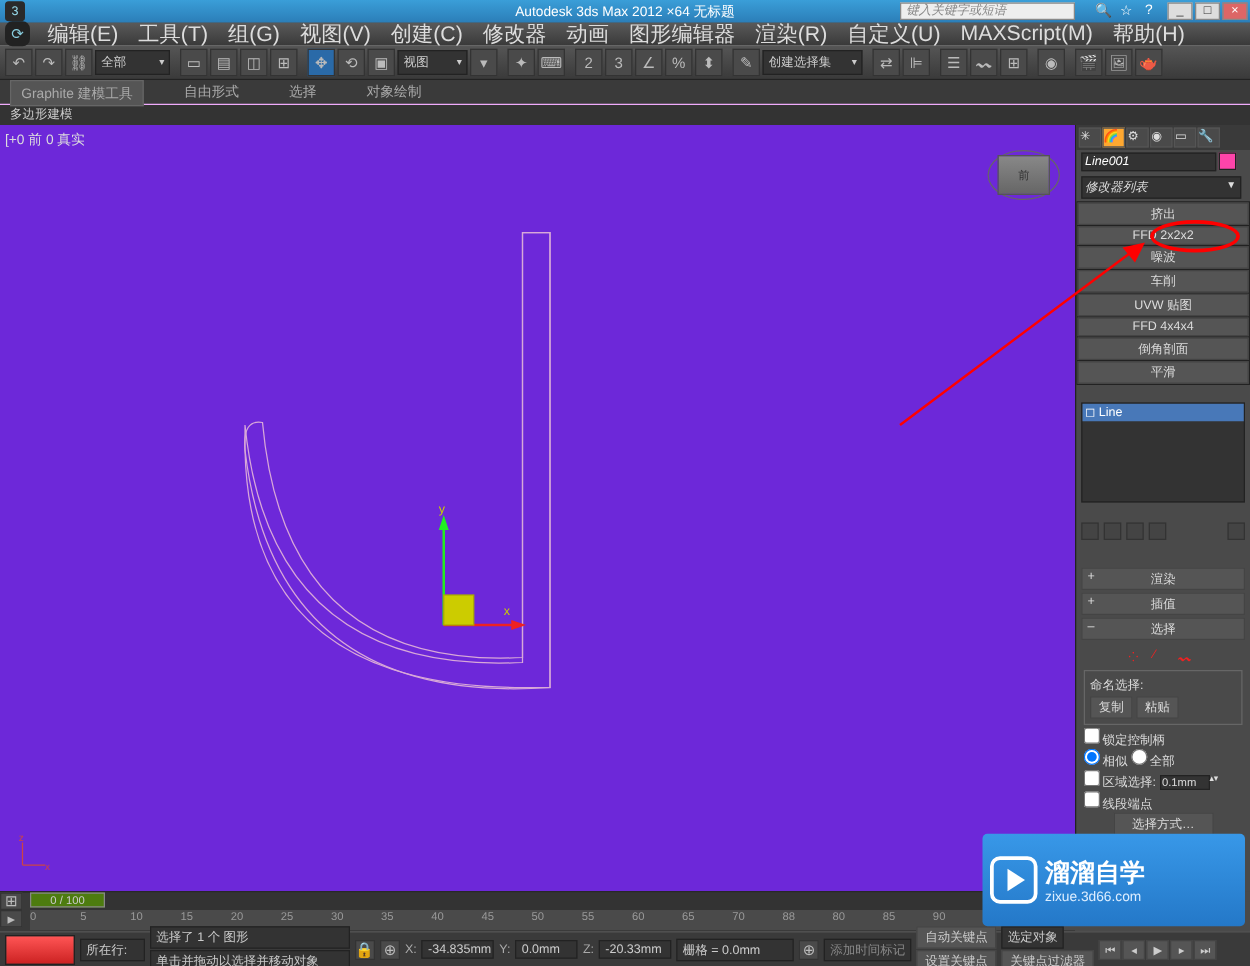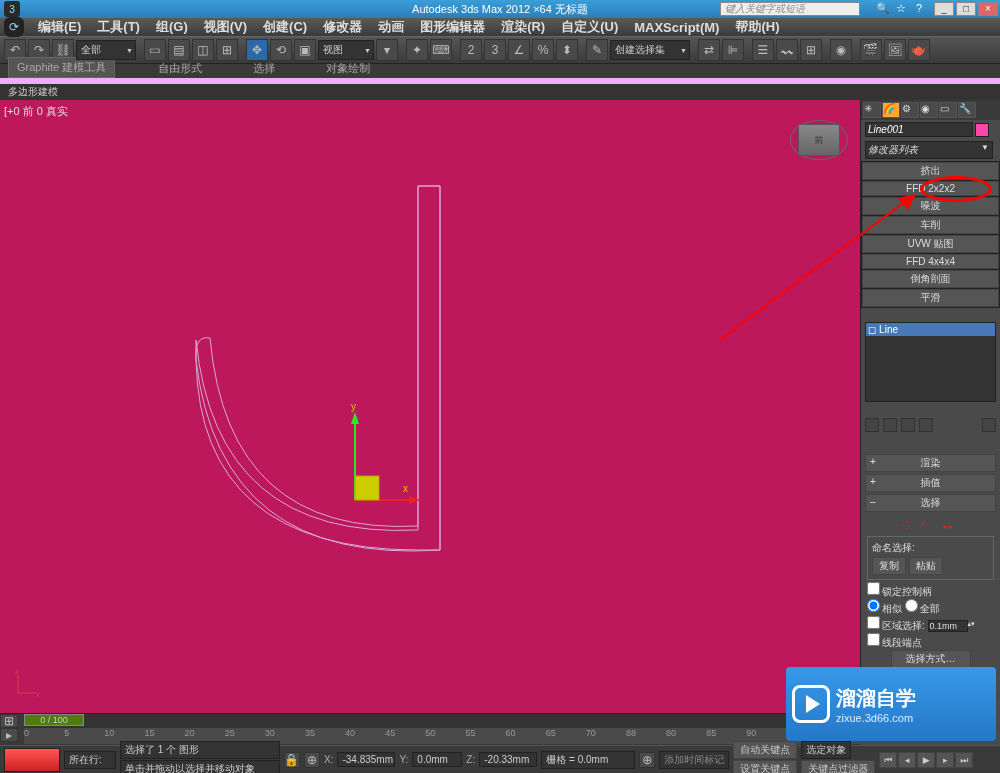--- a/index.html
+++ b/index.html
@@ -11,38 +11,38 @@
 .title-bar .title { position: absolute; left: 50%; transform: translateX(-50%); color: #fff; font-size: 11px; }
 .title-bar .search-box { position: absolute; right: 140px; width: 140px; height: 14px; background: #eee; border: 1px solid #888; font-size: 10px; color: #888; font-style: italic; padding-left: 4px; line-height: 12px; }
 .title-bar .title-icons { position: absolute; right: 70px; display: flex; gap: 6px; }
 .title-bar .title-icons span { width: 14px; height: 14px; color: #fff; }
 .title-bar .win-btns { position: absolute; right: 2px; display: flex; gap: 2px; }
 .title-bar .win-btns div { width: 20px; height: 14px; background: #ddd; border: 1px solid #888; text-align: center; font-size: 10px; line-height: 12px; color: #333; }
 .title-bar .win-btns div:last-child { background: #d66; color: #fff; }
 
 
 .menu-bar { height: 18px; background: linear-gradient(#5a5a5a, #3a3a3a); display: flex; align-items: center; padding-left: 30px; gap: 0; }
-.menu-bar span { padding: 0 8px; font-size: 13px; color: #ddd; cursor: pointer; font-weight: bold; }
+.menu-bar span { padding: 0 8px; font-size: 17px; color: #ddd; cursor: pointer; }
 .menu-logo { position: absolute; left: 4px; width: 20px; height: 20px; background: #222; border-radius: 30%; display: flex; align-items: center; justify-content: center; color: #8cd; font-size: 12px; }
 
 
 .toolbar { height: 28px; background: linear-gradient(#555, #3a3a3a); border-top: 1px solid #666; border-bottom: 1px solid #222; display: flex; align-items: center; padding: 0 4px; gap: 2px; }
 .tb-btn { width: 22px; height: 22px; background: #4a4a4a; border: 1px solid #333; display: flex; align-items: center; justify-content: center; color: #bbb; font-size: 12px; }
 .tb-sep { width: 4px; height: 22px; }
 .tb-dropdown { height: 20px; background: #333; border: 1px solid #222; padding: 0 12px 0 4px; color: #ccc; font-size: 10px; display: flex; align-items: center; position: relative; }
 .tb-dropdown::after { content: "▼"; position: absolute; right: 2px; font-size: 7px; }
 
 
-.ribbon { height: 20px; background: #3a3a3a; border-bottom: 6px solid #f0abfc; display: flex; align-items: flex-end; padding-left: 8px; gap: 35px; }
+.ribbon { height: 20px; background: #3a3a3a; border-bottom: 1px solid #f0abfc; display: flex; align-items: flex-start; padding-left: 8px; gap: 24px; }
 .ribbon-tab { font-size: 11px; color: #aaa; padding: 2px 8px; }
 .ribbon-tab.active { background: #555; border: 1px solid #666; }
 .sub-ribbon { height: 16px; background: #333; font-size: 10px; color: #ccc; padding-left: 8px; line-height: 16px; }
 
 
-.viewport-area { position: absolute; top: 100px; left: 0; right: 140px; bottom: 60px; background: #be185d; }
+.viewport-area { position: absolute; top: 100px; left: 0; right: 140px; bottom: 60px; background: #6d28d9; }
 .viewport-label { position: absolute; top: 4px; left: 4px; font-size: 11px; color: #ddd; }
 .viewcube { position: absolute; top: 24px; right: 20px; width: 42px; height: 32px; background: linear-gradient(#888, #666); border: 1px solid #555; display: flex; align-items: center; justify-content: center; font-size: 9px; color: #333; }
 .viewcube-ring { position: absolute; top: 20px; right: 12px; width: 58px; height: 40px; border: 1px solid #666; border-radius: 50%; }
 svg.spline { position: absolute; top: 0; left: 0; width: 100%; height: 100%; pointer-events: none; }
 .axis-indicator { position: absolute; bottom: 12px; left: 12px; font-size: 10px; }
 
 
 .gizmo { position: absolute; top: 300px; left: 325px; }
 
 

